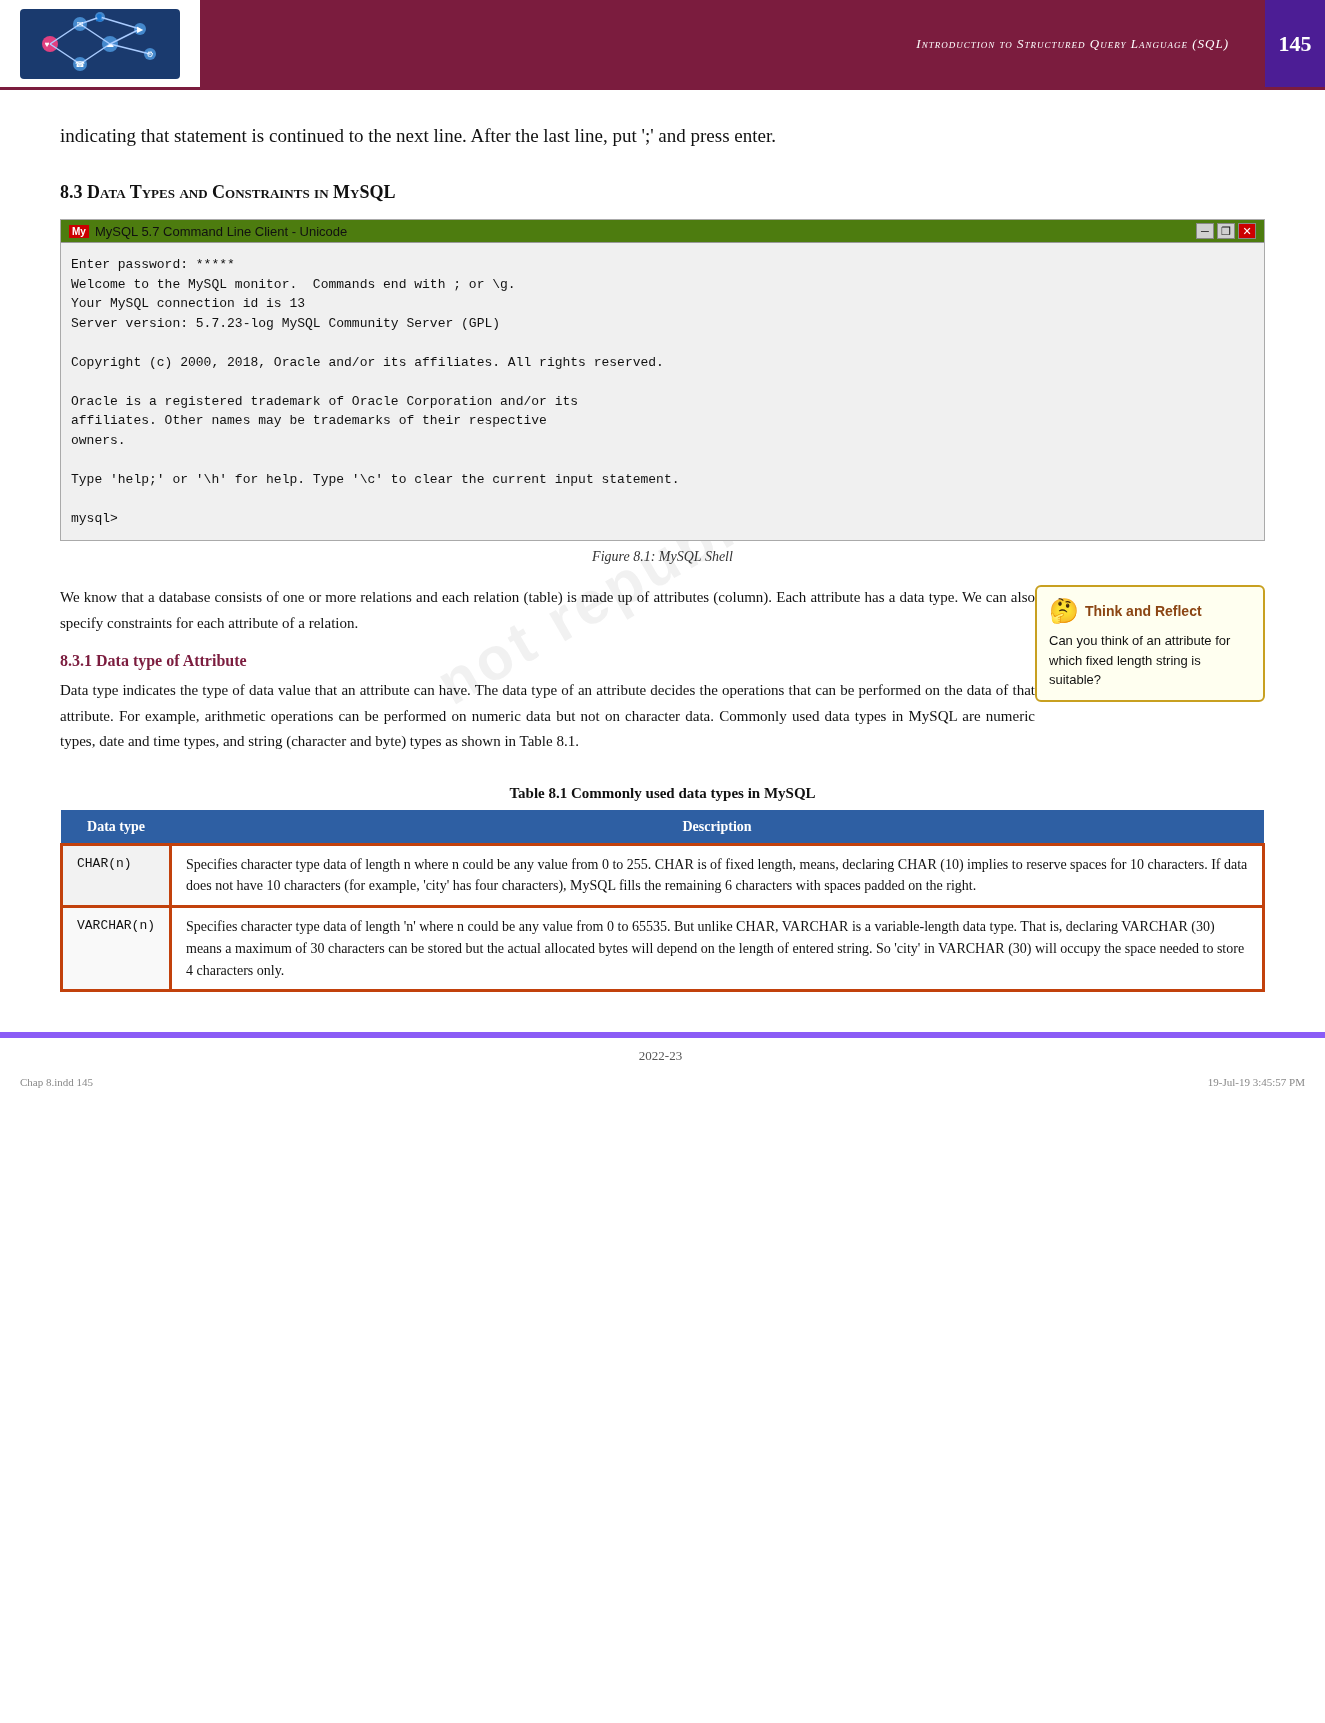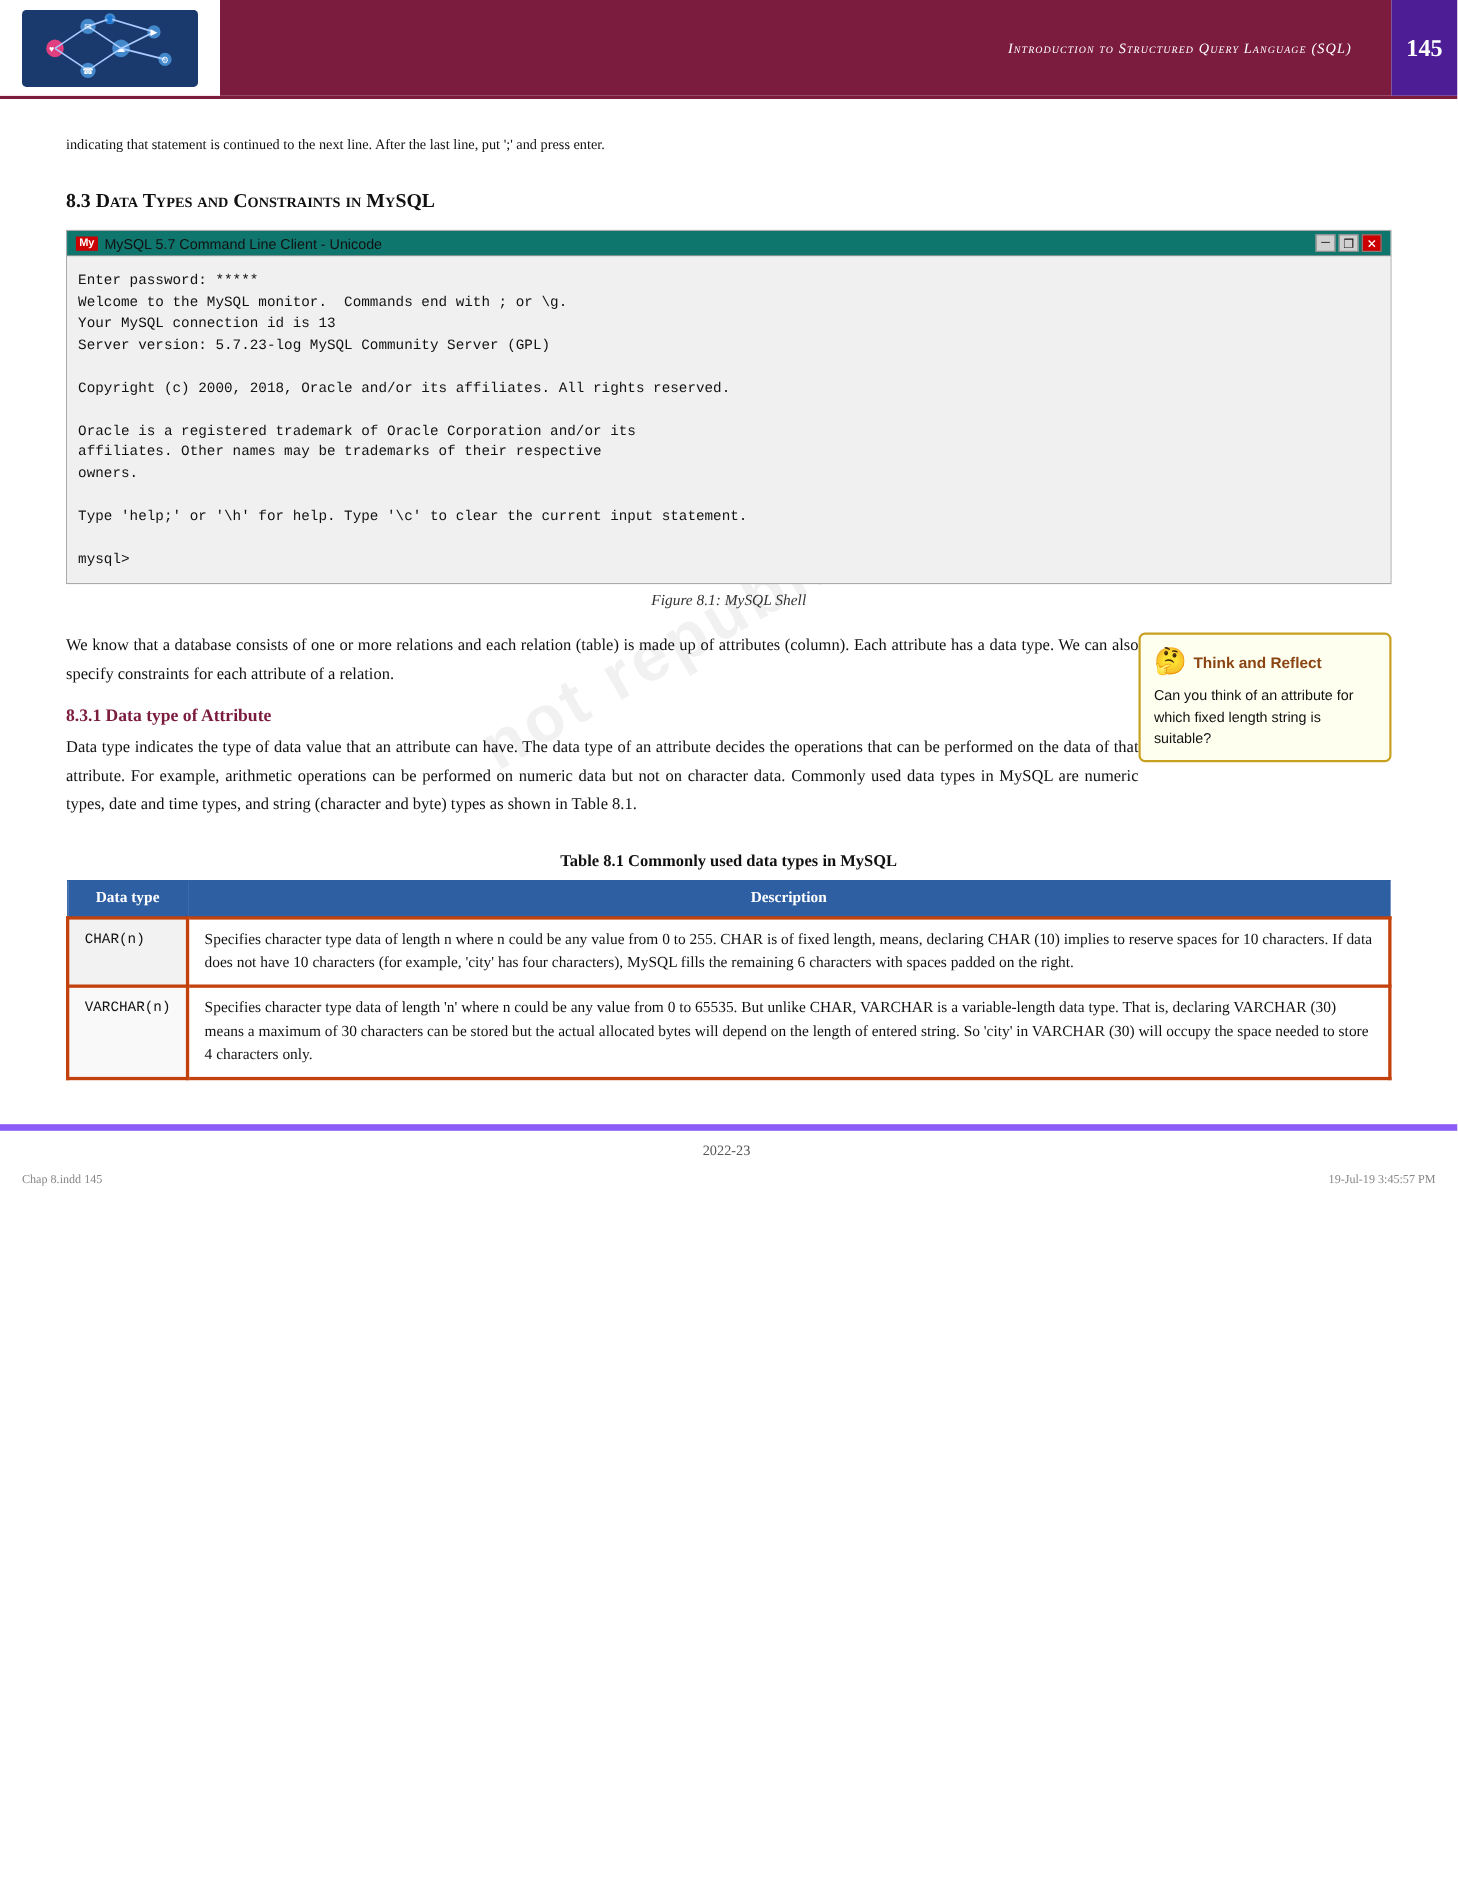--- a/index.html
+++ b/index.html
@@ -61,21 +61,21 @@
     }
 
     
     .main-content {
       padding: 30px 60px 40px 60px;
       position: relative;
     }
 
     
     .intro-para {
-      font-size: 13px;
+      font-size: 19px;
       line-height: 1.7;
       margin-bottom: 30px;
       text-align: justify;
     }
 
     
     .section-heading {
       font-size: 18px;
       font-weight: bold;
       margin-bottom: 16px;
@@ -83,21 +83,21 @@
       color: #111;
     }
 
     
     .mysql-shell-box {
       border: 1.5px solid #aaa;
       background: #f5f5f5;
       margin-bottom: 8px;
     }
     .mysql-shell-titlebar {
-      background: #0f766e;
+      background: #4d7c0f;
       display: flex;
       align-items: center;
       justify-content: space-between;
       padding: 3px 8px;
       border-bottom: 1px solid #999;
     }
     .mysql-shell-titlebar-left {
       display: flex;
       align-items: center;
       gap: 6px;

